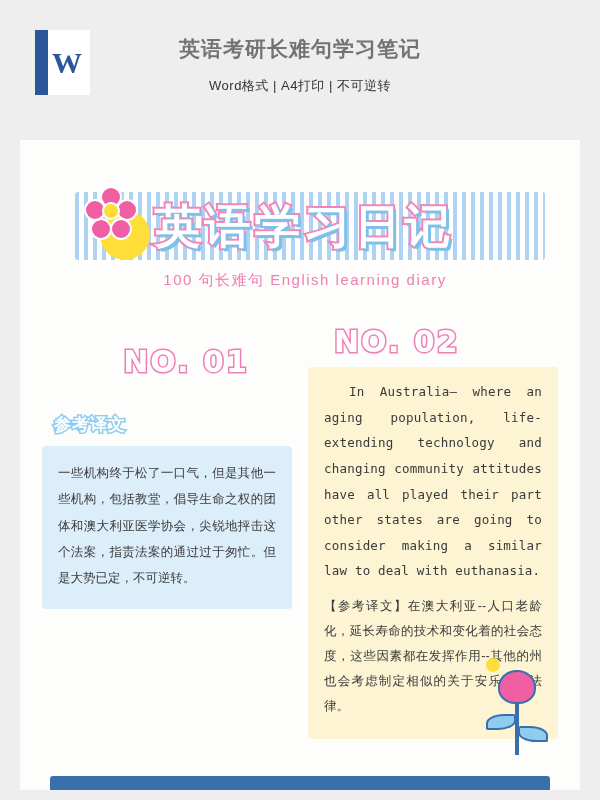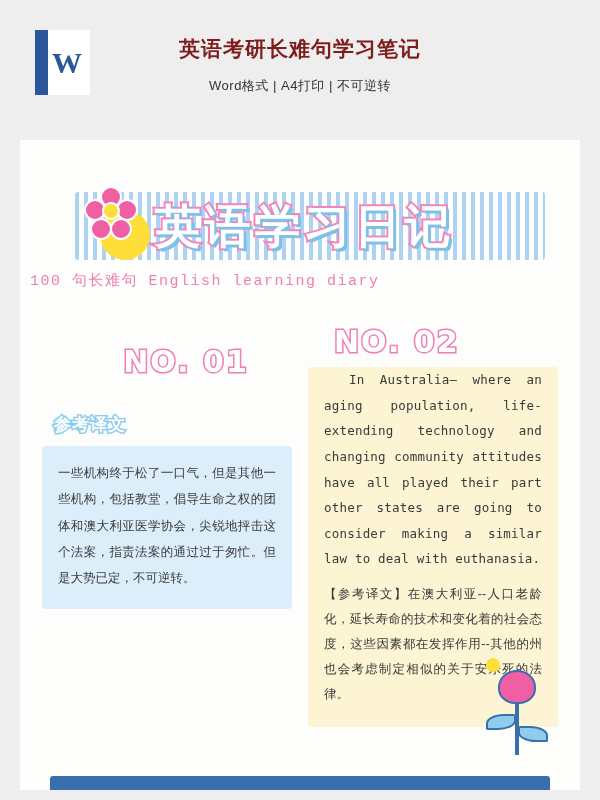--- a/index.html
+++ b/index.html
@@ -36,21 +36,21 @@
     color: #2b579a;
     font-size: 30px;
     font-weight: bold;
     font-family: "Liberation Serif", serif;
     margin-left: -4px;
   }
   .header-text { text-align: center; }
   .header-title {
     font-size: 21px;
     font-weight: bold;
-    color: #7f1d1d;
+    color: #737373;
     letter-spacing: 1px;
     margin-bottom: 14px;
   }
   .header-sub {
     font-size: 13px;
     color: #333333;
     letter-spacing: 0.5px;
   }
 
   
@@ -133,25 +133,25 @@
   .flower-core {
     position: absolute;
     left: 18px; top: 16px;
     width: 18px; height: 18px;
     background: #ffde3a;
     border-radius: 50%;
     border: 2px solid #ffffff;
   }
 
   .subtitle {
-    text-align: left;
+    text-align: center;
     color: #ef7fb4;
     font-size: 15px;
     letter-spacing: 1.5px;
-    font-family: Liberation Mono, monospace;
+    font-family: Liberation Sans, sans-serif;
     margin-top: -4px;
     padding-left: 10px;
   }
 
   
   .columns {
     display: flex;
     margin-top: 26px;
     padding: 0 22px;
     gap: 16px;
@@ -179,21 +179,21 @@
     color: #3a3a3a;
     text-align: justify;
     font-family: "DejaVu Sans Mono", monospace;
     letter-spacing: 0.2px;
   }
   .para-en.indent { text-indent: 2em; }
 
   .yellow-card {
     background: #fdf4d3;
     border-radius: 4px;
-    padding: 0 16px 20px 16px;
+    padding: 12px 16px 20px 16px;
   }
   .yellow-card .para-cn {
     font-size: 12.5px;
     line-height: 2.0;
     color: #3a3a3a;
     margin-top: 10px;
     text-align: justify;
   }
 
   .ref-badge {

